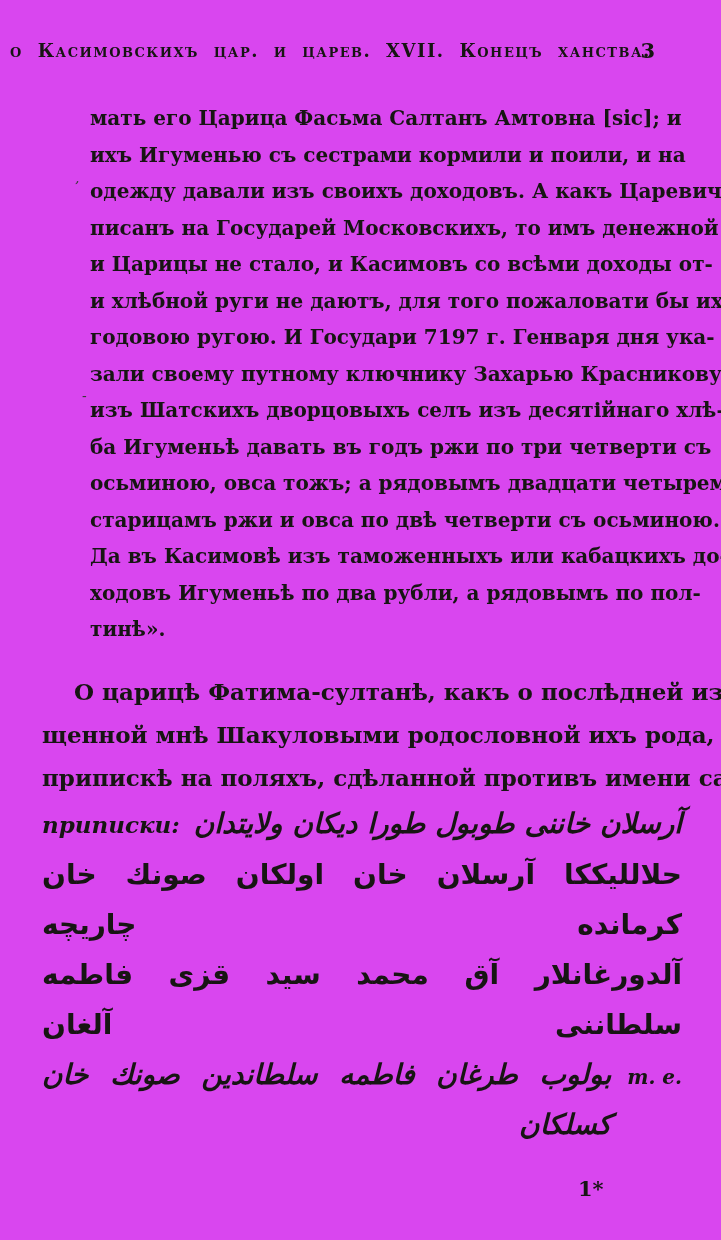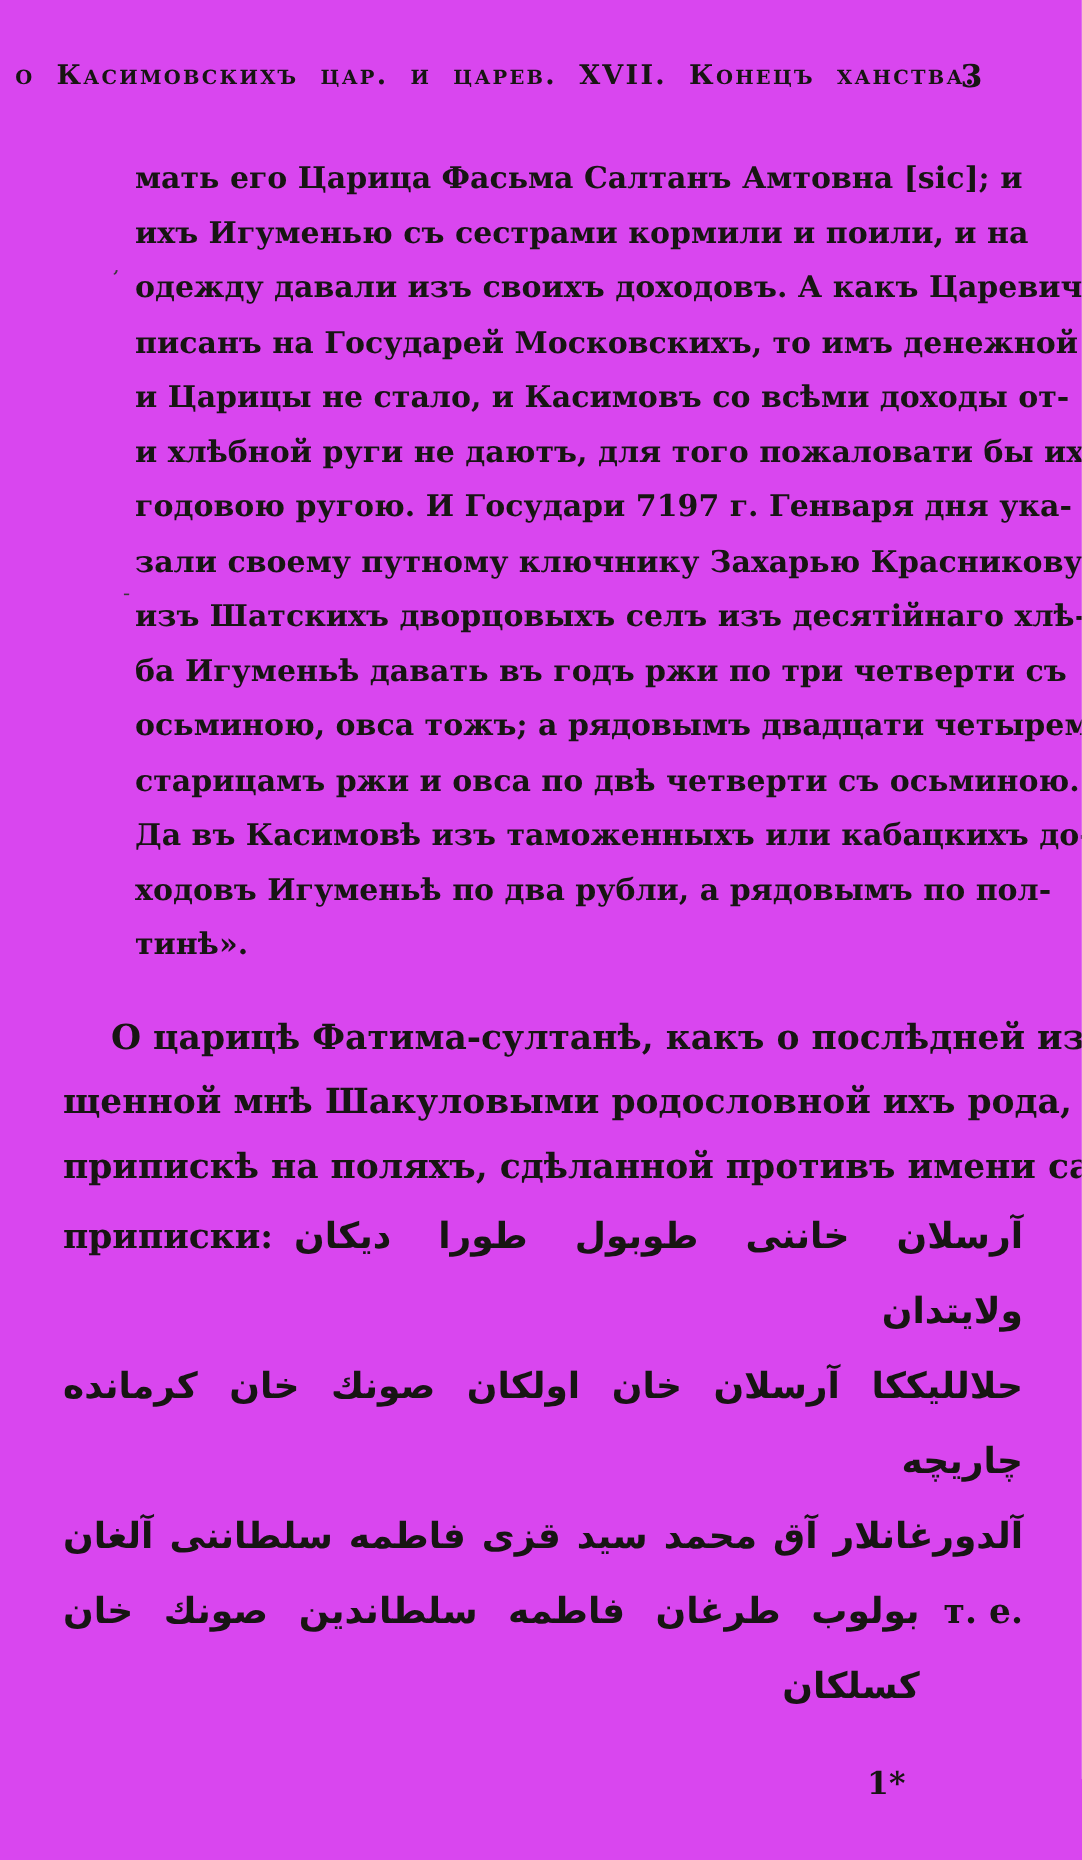--- a/index.html
+++ b/index.html
@@ -73,38 +73,39 @@
     text-align: justify;
     text-align-last: justify;
     white-space: nowrap;
   }
   .pline.indent { padding-left: 32px; }
 
   .arabic-row {
     display: flex;
     align-items: baseline;
     line-height: 50px;
+    font-style: italic;
   }
   .arabic {
     font-family: "DejaVu Sans", sans-serif;
     font-weight: 700;
-    font-size: 24px;
+    font-size: 28px;
     direction: rtl;
     unicode-bidi: isolate;
     flex: 1;
     text-align: justify;
     text-align-last: justify;
   }
   .arabic-row .label {
     font-size: 23px;
     margin-right: 14px;
     white-space: nowrap;
   }
   .arabic-row .trailer {
-    font-size: 23px;
+    font-size: 20px;
     margin-left: 16px;
     white-space: nowrap;
   }
   .arabic-line {
     line-height: 50px;
   }
 
   
   .sig {
     position: absolute;

